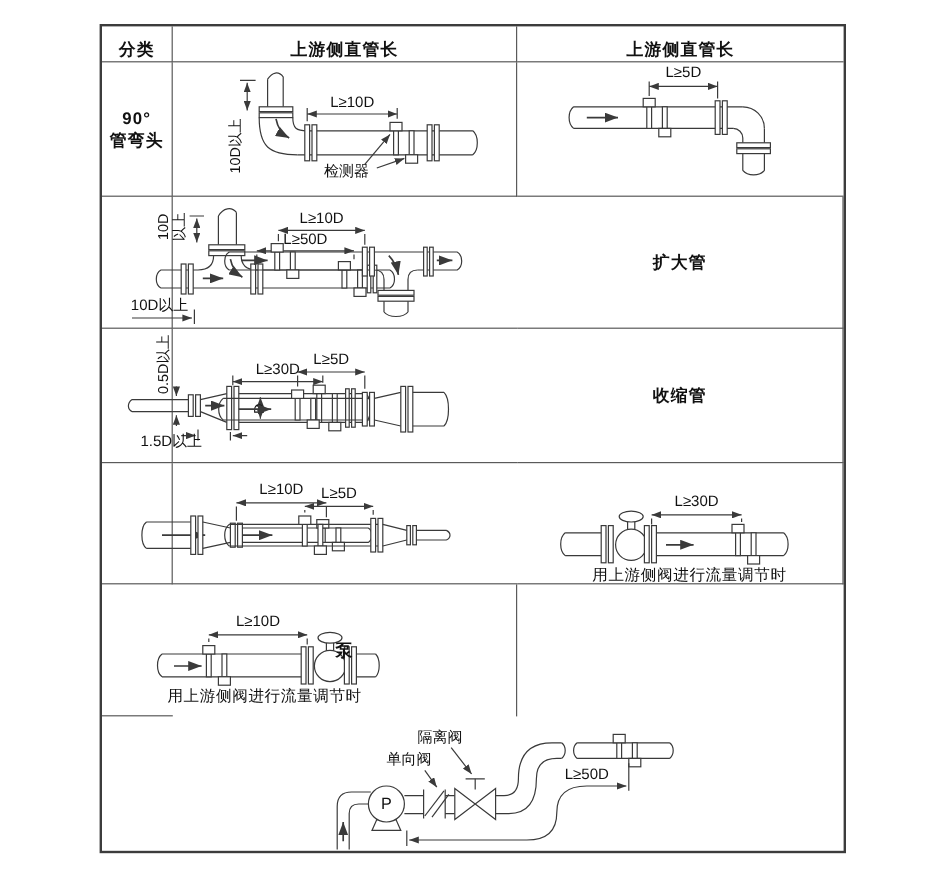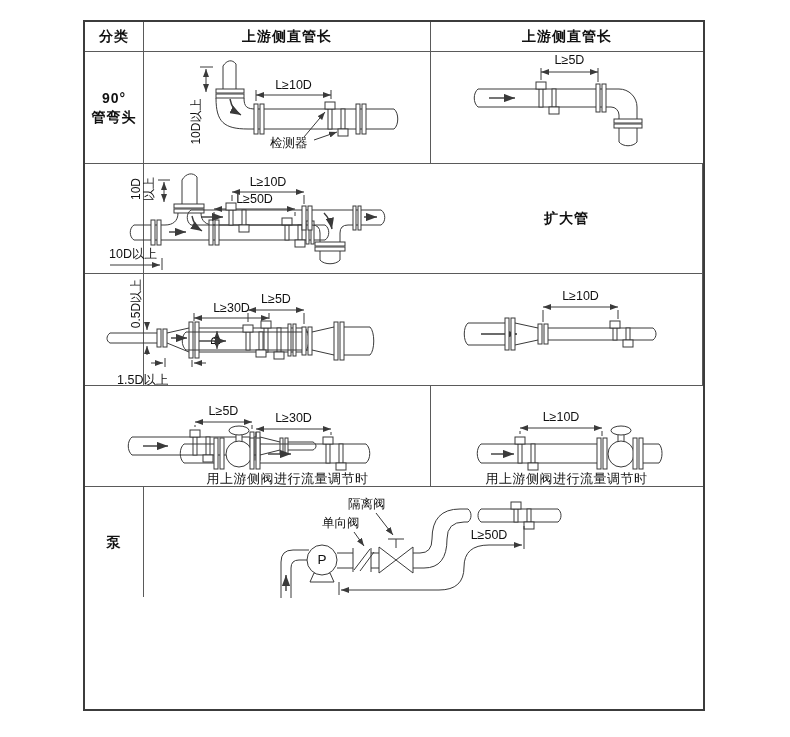--- a/index.html
+++ b/index.html
@@ -4,21 +4,21 @@
 <style>
   html,body{margin:0;padding:0;background:#fff;}
   .page{position:relative;width:790px;height:737px;background:#ffffff;overflow:hidden;
         font-family:"Liberation Sans","DejaVu Sans",sans-serif;color:#111;}
   .tbl{position:absolute;left:83px;top:20px;border:2px solid #3c3c3c;
        display:grid;grid-template-columns:59px 287px 272px;
        grid-template-rows:30px 112px 110px 112px 101px 110px 112px;background:#fff;}
   .cell{position:relative;border-right:1px solid #5a5a5a;border-bottom:1px solid #5a5a5a;box-sizing:border-box;}
   .noR{border-right:none;}
   .noB{border-bottom:none;}
-  .hcell{display:flex;align-items:center;justify-content:center;
+  .hcell{display:flex;align-items:flex-end;justify-content:center;
          font-size:14px;font-weight:bold;letter-spacing:1px;}
   .ccell{display:flex;flex-direction:column;align-items:center;justify-content:center;
          font-size:14px;font-weight:bold;line-height:1.35;letter-spacing:1px;}
   .span2{grid-column:2/4;}
   svg.dg{position:absolute;left:0;top:0;display:block;}
   svg.dg line,svg.dg path{stroke:#3a3a3a;stroke-width:1;fill:none;}
   svg.dg rect{stroke:#3a3a3a;stroke-width:1;fill:#ffffff;}
   svg.dg circle,svg.dg ellipse,svg.dg polygon{stroke:#3a3a3a;stroke-width:1;fill:#ffffff;}
   svg.dg .flow{stroke-width:1.4;}
   .lbl{position:absolute;font-size:12.5px;line-height:1.1;white-space:nowrap;color:#111;}
@@ -188,21 +188,21 @@
       <line x1="62" y1="48" x2="62" y2="56" marker-end="url(#ah)"></line>
       <line x1="62" y1="81" x2="62" y2="72" marker-end="url(#ah)"></line>
       <line x1="80" y1="84" x2="80" y2="93"></line>
           <line x1="107" y1="86" x2="107" y2="93"></line>
       <line x1="66" y1="89" x2="78" y2="89" marker-end="url(#ah)"></line>
       <line x1="121" y1="89" x2="109" y2="89" marker-end="url(#ah)"></line>
     </svg>
     <span class="lbl ctr" style="left:109px;top:28px;width:75px">L≥30D</span>
     <span class="lbl ctr rot" style="left:22px;top:23px;width:60px">0.5D以上</span>
     <span class="lbl ctr rot" style="left:124px;top:60px;width:16px">D</span>
-    <span class="lbl" style="left:32px;top:100px">1.5D以上</span>
+    <span class="lbl" style="left:32px;top:88px">1.5D以上</span>
   </div>
   <div class="cell noR">
     <svg class="dg" width="271" height="111" viewBox="0 0 271 111">
       <path d="M42,58 c-5,4 -5,14 0,18 M42,58 H168 M42,76 H168"></path>
       <line class="flow" x1="55" y1="67" x2="82" y2="67" marker-end="url(#ah)"></line>
       <rect x="102" y="58" width="4" height="18"></rect>
           <rect x="99" y="51" width="10" height="7"></rect>
       <rect x="115" y="58" width="4" height="18"></rect>
           <rect x="112" y="76" width="10" height="7"></rect>
       <rect x="158" y="53" width="4" height="28"></rect>
@@ -211,20 +211,23 @@
       <rect x="190" y="48" width="4" height="38"></rect>
           <rect x="196" y="48" width="4" height="38"></rect>
       <path d="M200,53 H226 M200,81 H226 M226,53 c5,5 5,23 0,28"></path>
       <line x1="104" y1="48" x2="104" y2="39"></line>
           <line x1="160" y1="50" x2="160" y2="39"></line>
       <line x1="104" y1="36" x2="160" y2="36" marker-start="url(#ah)" marker-end="url(#ah)"></line>
     </svg>
     <span class="lbl ctr" style="left:104px;top:19px;width:56px">L≥5D</span>
   </div>
 
+  <div class="cell ccell">
+    <span>收缩管</span>
+  </div>
   <div class="cell">
     <svg class="dg" width="286" height="100" viewBox="0 0 286 100">
       <path d="M37,49 c-5,4 -5,18 0,22 M37,49 H74 M37,71 H74"></path>
       <line class="flow" x1="50" y1="60" x2="86" y2="60" marker-end="url(#ah)"></line>
       <rect x="74" y="44" width="4" height="32"></rect>
           <rect x="80" y="44" width="4" height="32"></rect>
       <path d="M84,49 L107,54 M84,71 L107,66"></path>
       <rect x="107" y="50" width="4" height="20"></rect>
           <rect x="113" y="50" width="4" height="20"></rect>
       <path d="M117,54 H222 M117,66 H222 M222,54 c4,3 4,9 0,12"></path>

